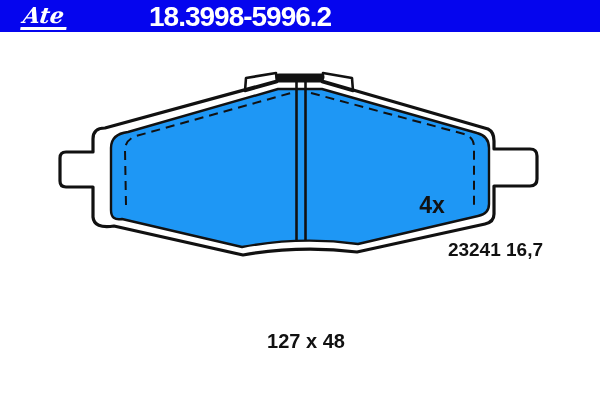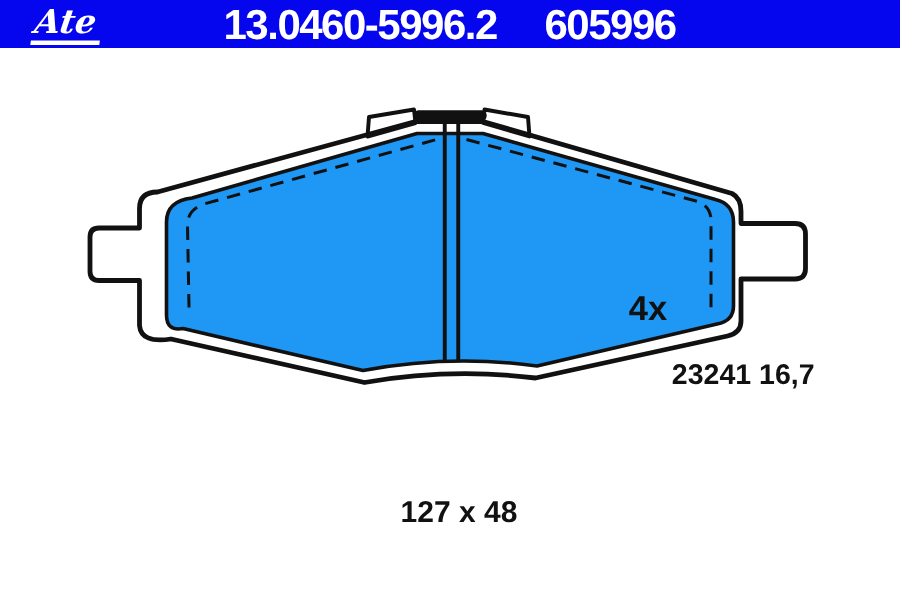--- a/index.html
+++ b/index.html
@@ -53,22 +53,21 @@
 </style>
 </head>
 <body>
 
 <div class="page">
 
   <div class="banner">
     <div class="logo">
       <span>Ate</span>
     </div>
-    <div class="part-number">13.0460-5996.2</div>
-    <div class="ref-number">605996</div>
+    <div class="part-number">18.3998-5996.2</div>
   </div>
 
   <svg class="diagram" width="600" height="400" viewBox="0 0 600 400">
 
     <path class="plate" d="
       M 105,128
       L 277,81
       L 322,81
       L 488,129
       Q 494,132 494,141

